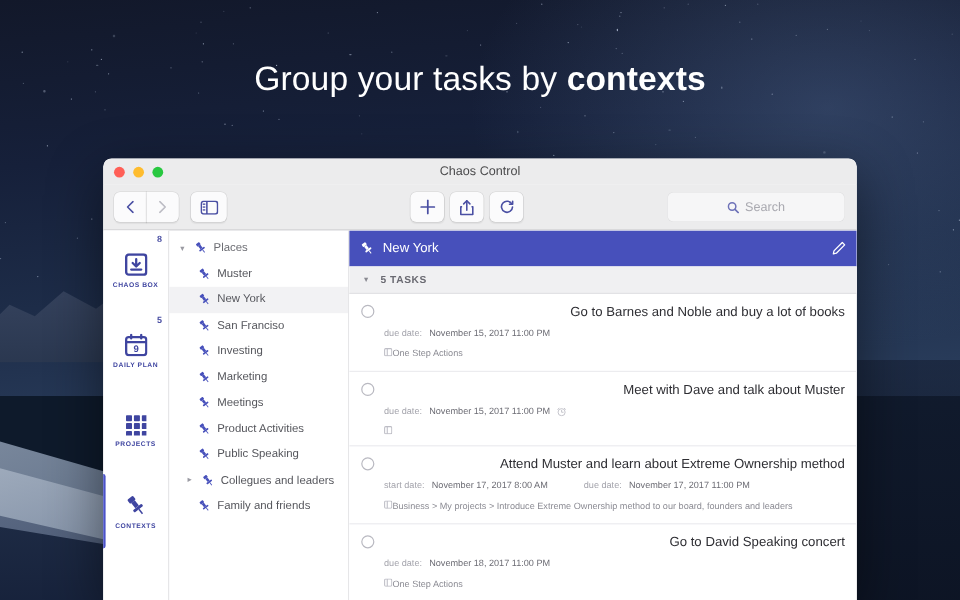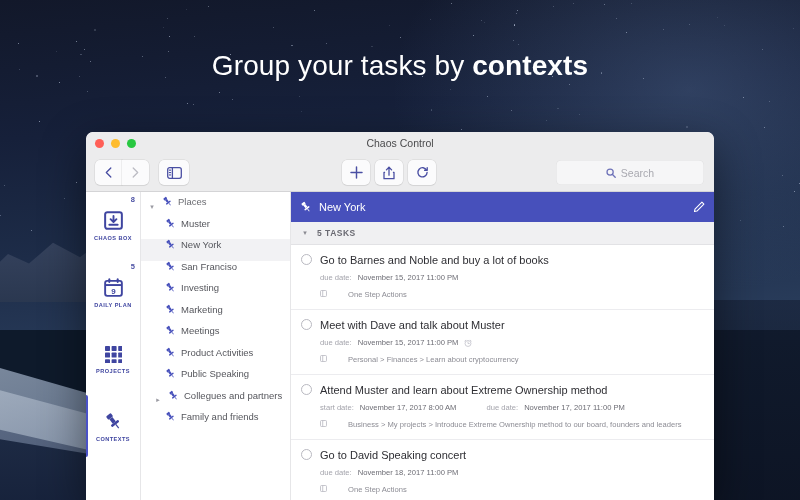--- a/index.html
+++ b/index.html
@@ -139,21 +139,21 @@
     content: ""; position: absolute; left: -1px; top: 2px;
     width: 3px; height: 62px; background: #4a52c8; border-radius: 0 2px 2px 0;
   }
 
   
   .tree {
     width: 150px; flex: 0 0 150px; background: #ffffff;
     border-right: 1px solid #e6e6e8; padding-top: 4px; overflow: hidden;
   }
   .tree-row {
-    display: flex; height: 21.5px; gap: 5px;
+    display: flex; align-items: center; height: 21.5px; gap: 5px;
     padding-right: 4px; font-size: 9.5px; color: #55565c; white-space: nowrap;
   }
   .tree-row.group { color: #6b6c72; }
   .tree-row.selected { background: #f2f2f4; }
   .tw {
     width: 10px; display: flex; align-items: center; justify-content: center;
     color: #9a9aa2; font-size: 7px; flex: 0 0 10px;
   }
   .tree-row.lvl1 { padding-left: 6px; }
   .tree-row.lvl2 { padding-left: 24px; }
@@ -176,31 +176,31 @@
   }
 
   .task {
     border-bottom: 1px solid #ececef; padding: 8px 10px 9px 10px;
     display: flex; gap: 8px;
   }
   .checkbox {
     width: 11px; height: 11px; border-radius: 50%;
     border: 1.1px solid #b9b9c1; flex: 0 0 11px; margin-top: 1px;
   }
-  .task-body { flex: 1; min-width: 0; }
+  .task-body { flex: 1; min-width: 0; text-align: right; }
   .task-title { font-size: 11px; color: #2e2e33; line-height: 14px; }
   .task-dates {
     margin-top: 6px; display: flex; align-items: center;
     gap: 6px; flex-wrap: wrap;
   }
   .dlabel { font-size: 7.6px; color: #a4a4ac; }
   .dvalue { font-size: 7.6px; color: #6c6c74; }
   .dgap { width: 18px; }
   .task-tag {
-    margin-top: 7px; display: flex; align-items: flex-start; gap: 21px;
+    margin-top: 7px; display: flex; align-items: flex-start; gap: 0;
   }
   .tag-text { font-size: 7.6px; color: #8c8c94; line-height: 11px; }
   .proj-ico { flex: 0 0 7px; margin-top: 1px; }
 </style>
 </head>
 <body>
 
 <div id="wallpaper">
   <div class="sky"></div>
   <div class="sky-glow"></div>
@@ -581,21 +581,21 @@
         <div class="tree-row lvl2 has-tw">
           <span class="tw">▸</span>
           <svg width="11" height="11" viewBox="0 0 14 14">
   <g transform="rotate(-38 7 7)">
     <rect x="4.8" y="0.8" width="4.4" height="3" rx=".7" fill="#4750bb"></rect>
     <rect x="5.6" y="3.8" width="2.8" height="4.1" fill="#4750bb"></rect>
     <rect x="3.6" y="7.9" width="6.8" height="1.8" rx=".7" fill="#4750bb"></rect>
     <rect x="6.6" y="9.7" width="0.9" height="3.5" fill="#4750bb"></rect>
   </g>
           </svg>
-          <span>Collegues and partners</span>
+          <span>Collegues and leaders</span>
         </div>
         <div class="tree-row lvl2">
           <svg width="11" height="11" viewBox="0 0 14 14">
   <g transform="rotate(-38 7 7)">
     <rect x="4.8" y="0.8" width="4.4" height="3" rx=".7" fill="#4750bb"></rect>
     <rect x="5.6" y="3.8" width="2.8" height="4.1" fill="#4750bb"></rect>
     <rect x="3.6" y="7.9" width="6.8" height="1.8" rx=".7" fill="#4750bb"></rect>
     <rect x="6.6" y="9.7" width="0.9" height="3.5" fill="#4750bb"></rect>
   </g>
           </svg>
@@ -653,21 +653,20 @@
       <circle cx="5" cy="5.6" r="3.7" fill="none" stroke="#c2c2ca" stroke-width="1"></circle>
       <path d="M5 3.6v2.1h1.6" fill="none" stroke="#c2c2ca" stroke-width="1" stroke-linecap="round"></path>
       <path d="M2.2 1.6 1 2.6M7.8 1.6 9 2.6" fill="none" stroke="#c2c2ca" stroke-width="1" stroke-linecap="round"></path>
     </svg>
               </div>
          <div class="task-tag">
                 <svg class="proj-ico" width="7" height="7" viewBox="0 0 8 8">
       <rect x="0.6" y="0.6" width="6.8" height="6.8" rx="1" fill="none" stroke="#bdbdc5" stroke-width="1"></rect>
       <line x1="3.1" y1="0.6" x2="3.1" y2="7.4" stroke="#bdbdc5" stroke-width="1"></line>
     </svg>
-           <span class="tag-text">Personal &gt; Finances &gt; Learn about cryptocurrency</span>
          </div>
        </div>
           </div>
           <div class="task">
             <div class="checkbox"></div>
        <div class="task-body">
          <div class="task-title">Attend Muster and learn about Extreme Ownership method</div>
          <div class="task-dates">
                 <span class="dlabel">start date:</span>
                 <span class="dvalue">November 17, 2017 8:00 AM</span>

